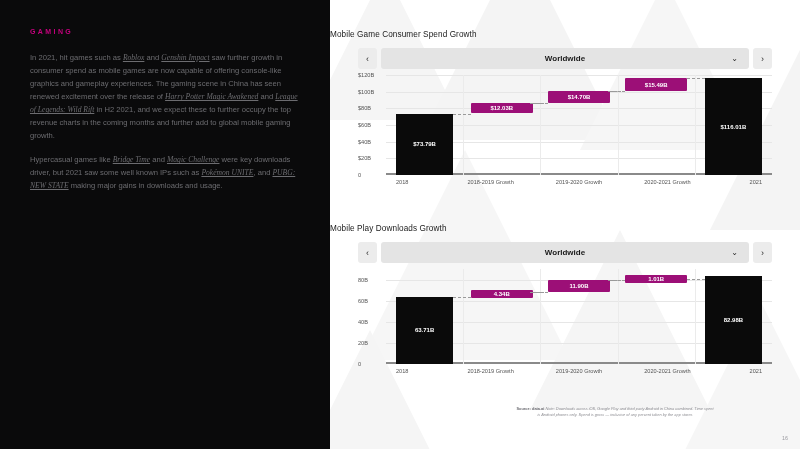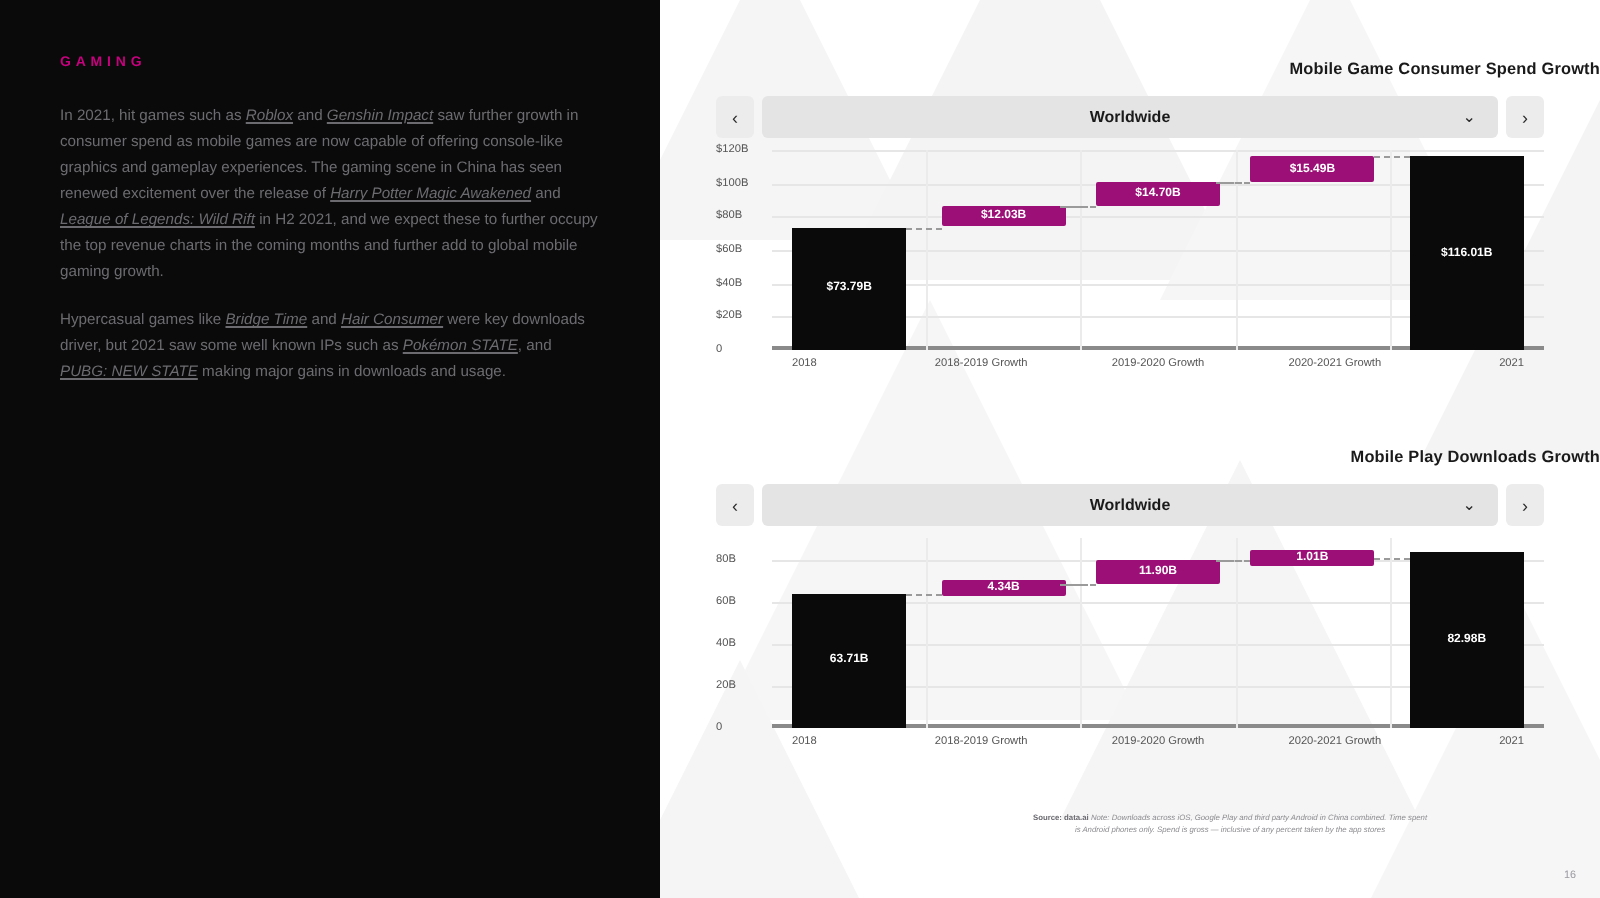--- a/index.html
+++ b/index.html
@@ -36,21 +36,21 @@
     letter-spacing:-0.3px;
     margin:0 0 16px 0;
     white-space:pre-line;
   }
   .body-copy{
     color:#6c6c70;
     font-size:7.6px;
     line-height:1.72;
     margin:0 0 11px 0;
   }
-  .body-copy em{font-style:italic;text-decoration:underline;}
+  .body-copy em{font-style:italic;text-decoration:underline;font-family:Liberation Serif, serif;}
   .callout{
     position:absolute;
     left:30px;right:26px;bottom:26px;
     border-left:2.5px solid #c6017e;
     padding:1px 0 1px 9px;
     box-sizing:border-box;
   }
   .callout-text{
     color:#ffffff;
     font-size:7.6px;
@@ -69,27 +69,26 @@
   }
   .watermark{
     position:absolute;inset:0;
     pointer-events:none;
     opacity:1;
   }
   .wm-tri{position:absolute;width:0;height:0;}
 
   .chart-block{position:absolute;left:0;right:0;}
   .chart-title{
-    text-align:right;
+    text-align:left;
     font-size:8.2px;
-    font-weight:bold;
+    font-weight:normal;
     color:#1a1a1a;
     margin:0 0 9px 0;
     letter-spacing:0.1px;
-    padding-left:24px;
   }
   .selector-row{
     display:flex;align-items:stretch;
     gap:4px;
     margin:0 28px 6px 28px;
     height:21px;
   }
   .nav-btn{
     width:19px;
     background:#ececec;
@@ -193,21 +192,21 @@
   }
 </style>
 </head>
 <body>
 
 <div class="slide">
 
   <div class="left-panel">
     <div class="eyebrow">GAMING</div>
     <p class="body-copy" id="para1">In 2021, hit games such as <em>Roblox</em> and <em>Genshin Impact</em> saw further growth in consumer spend as mobile games are now capable of offering console-like graphics and gameplay experiences. The gaming scene in China has seen renewed excitement over the release of <em>Harry Potter Magic Awakened</em> and <em>League of Legends: Wild Rift</em> in H2 2021, and we expect these to further occupy the top revenue charts in the coming months and further add to global mobile gaming growth.</p>
-    <p class="body-copy" id="para2">Hypercasual games like <em>Bridge Time</em> and <em>Hair Consumer</em> were key downloads driver, but 2021 saw some well known IPs such as <em>Pokémon STATE</em>, and <em>PUBG: NEW STATE</em> making major gains in downloads and usage.</p>
+    <p class="body-copy" id="para2">Hypercasual games like <em>Bridge Time</em> and <em>Magic Challenge</em> were key downloads driver, but 2021 saw some well known IPs such as <em>Pokémon UNITE</em>, and <em>PUBG: NEW STATE</em> making major gains in downloads and usage.</p>
 
   </div>
 
   <div class="right-panel">
     <div class="watermark" id="watermark">
         <div class="wm-tri" style="left: -20px; top: -30px; border-left: 75px solid transparent; border-right: 75px solid transparent; border-bottom: 150px solid rgb(245, 245, 245);"></div>
         <div class="wm-tri" style="left: 90px; top: -60px; border-left: 100px solid transparent; border-right: 100px solid transparent; border-bottom: 200px solid rgb(244, 244, 244);"></div>
         <div class="wm-tri" style="left: 250px; top: -20px; border-left: 85px solid transparent; border-right: 85px solid transparent; border-bottom: 170px solid rgb(246, 246, 246);"></div>
         <div class="wm-tri" style="left: 380px; top: 40px; border-left: 95px solid transparent; border-right: 95px solid transparent; border-bottom: 190px solid rgb(244, 244, 244);"></div>
         <div class="wm-tri" style="left: 30px; top: 150px; border-left: 105px solid transparent; border-right: 105px solid transparent; border-bottom: 210px solid rgb(246, 246, 246);"></div>

